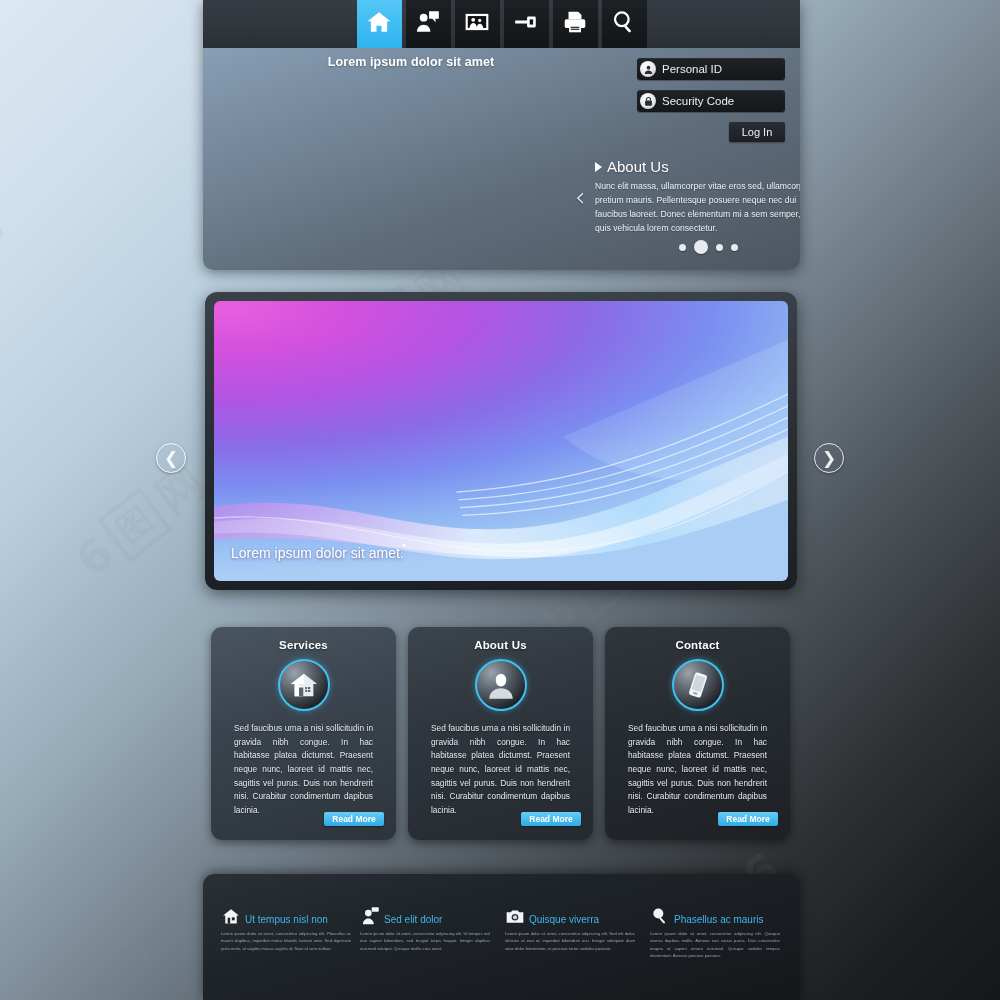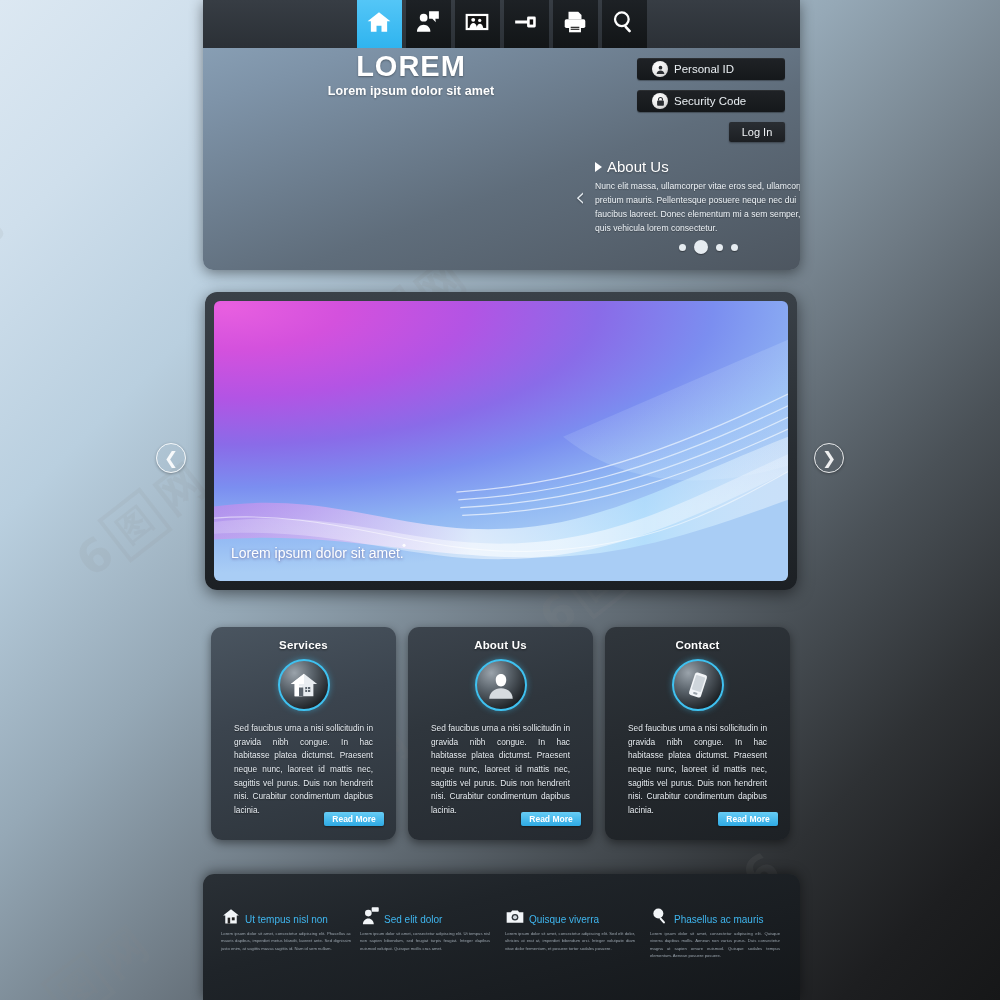--- a/index.html
+++ b/index.html
@@ -97,21 +97,21 @@
   }
 
   
   #login {
     position: absolute; right: 15px; top: 58px; width: 148px;
   }
   .field {
     height: 22px; margin-bottom: 10px;
     background: linear-gradient(180deg, #1f2226 0%, #15181b 100%);
     border-radius: 3px;
-    display: flex; align-items: center; padding-left: 15px;
+    display: flex; align-items: center; padding-left: 3px;
     box-shadow: inset 0 1px 0 rgba(255,255,255,.06), 0 1px 1px rgba(0,0,0,.3);
     cursor: text;
   }
   .field .fi {
     width: 16px; height: 16px; border-radius: 50%;
     background: radial-gradient(circle at 35% 28%, #ffffff 0%, #e8e8e8 55%, #bcbcbc 100%);
     display: flex; align-items: center; justify-content: center; flex: none;
   }
   .field .fi svg { width: 11px; height: 11px; fill: #2a2d31; }
   .field .ftxt {
@@ -399,21 +399,20 @@
         <span>
           <svg viewBox="0 0 24 24">
             <circle cx="10" cy="9.5" r="6.3" fill="none" stroke="#fff" stroke-width="2.1"></circle>
             <rect x="14.2" y="14.6" width="2.4" height="7.6" rx="1.1" transform="rotate(-42 15.4 18.4)"></rect>
           </svg>
         </span>
       </div>
     </div>
 
     <div id="brand">
-      <div class="l1">LOREM</div>
       <div class="tag">Lorem ipsum dolor sit amet</div>
     </div>
 
     <div id="login">
       <div class="field">
         <span class="fi">
           <svg viewBox="0 0 24 24">
               <circle cx="12" cy="8" r="4"></circle>
               <path d="M3.5 22c0-4.8 3.8-8 8.5-8s8.5 3.2 8.5 8z"></path>
             </svg>

